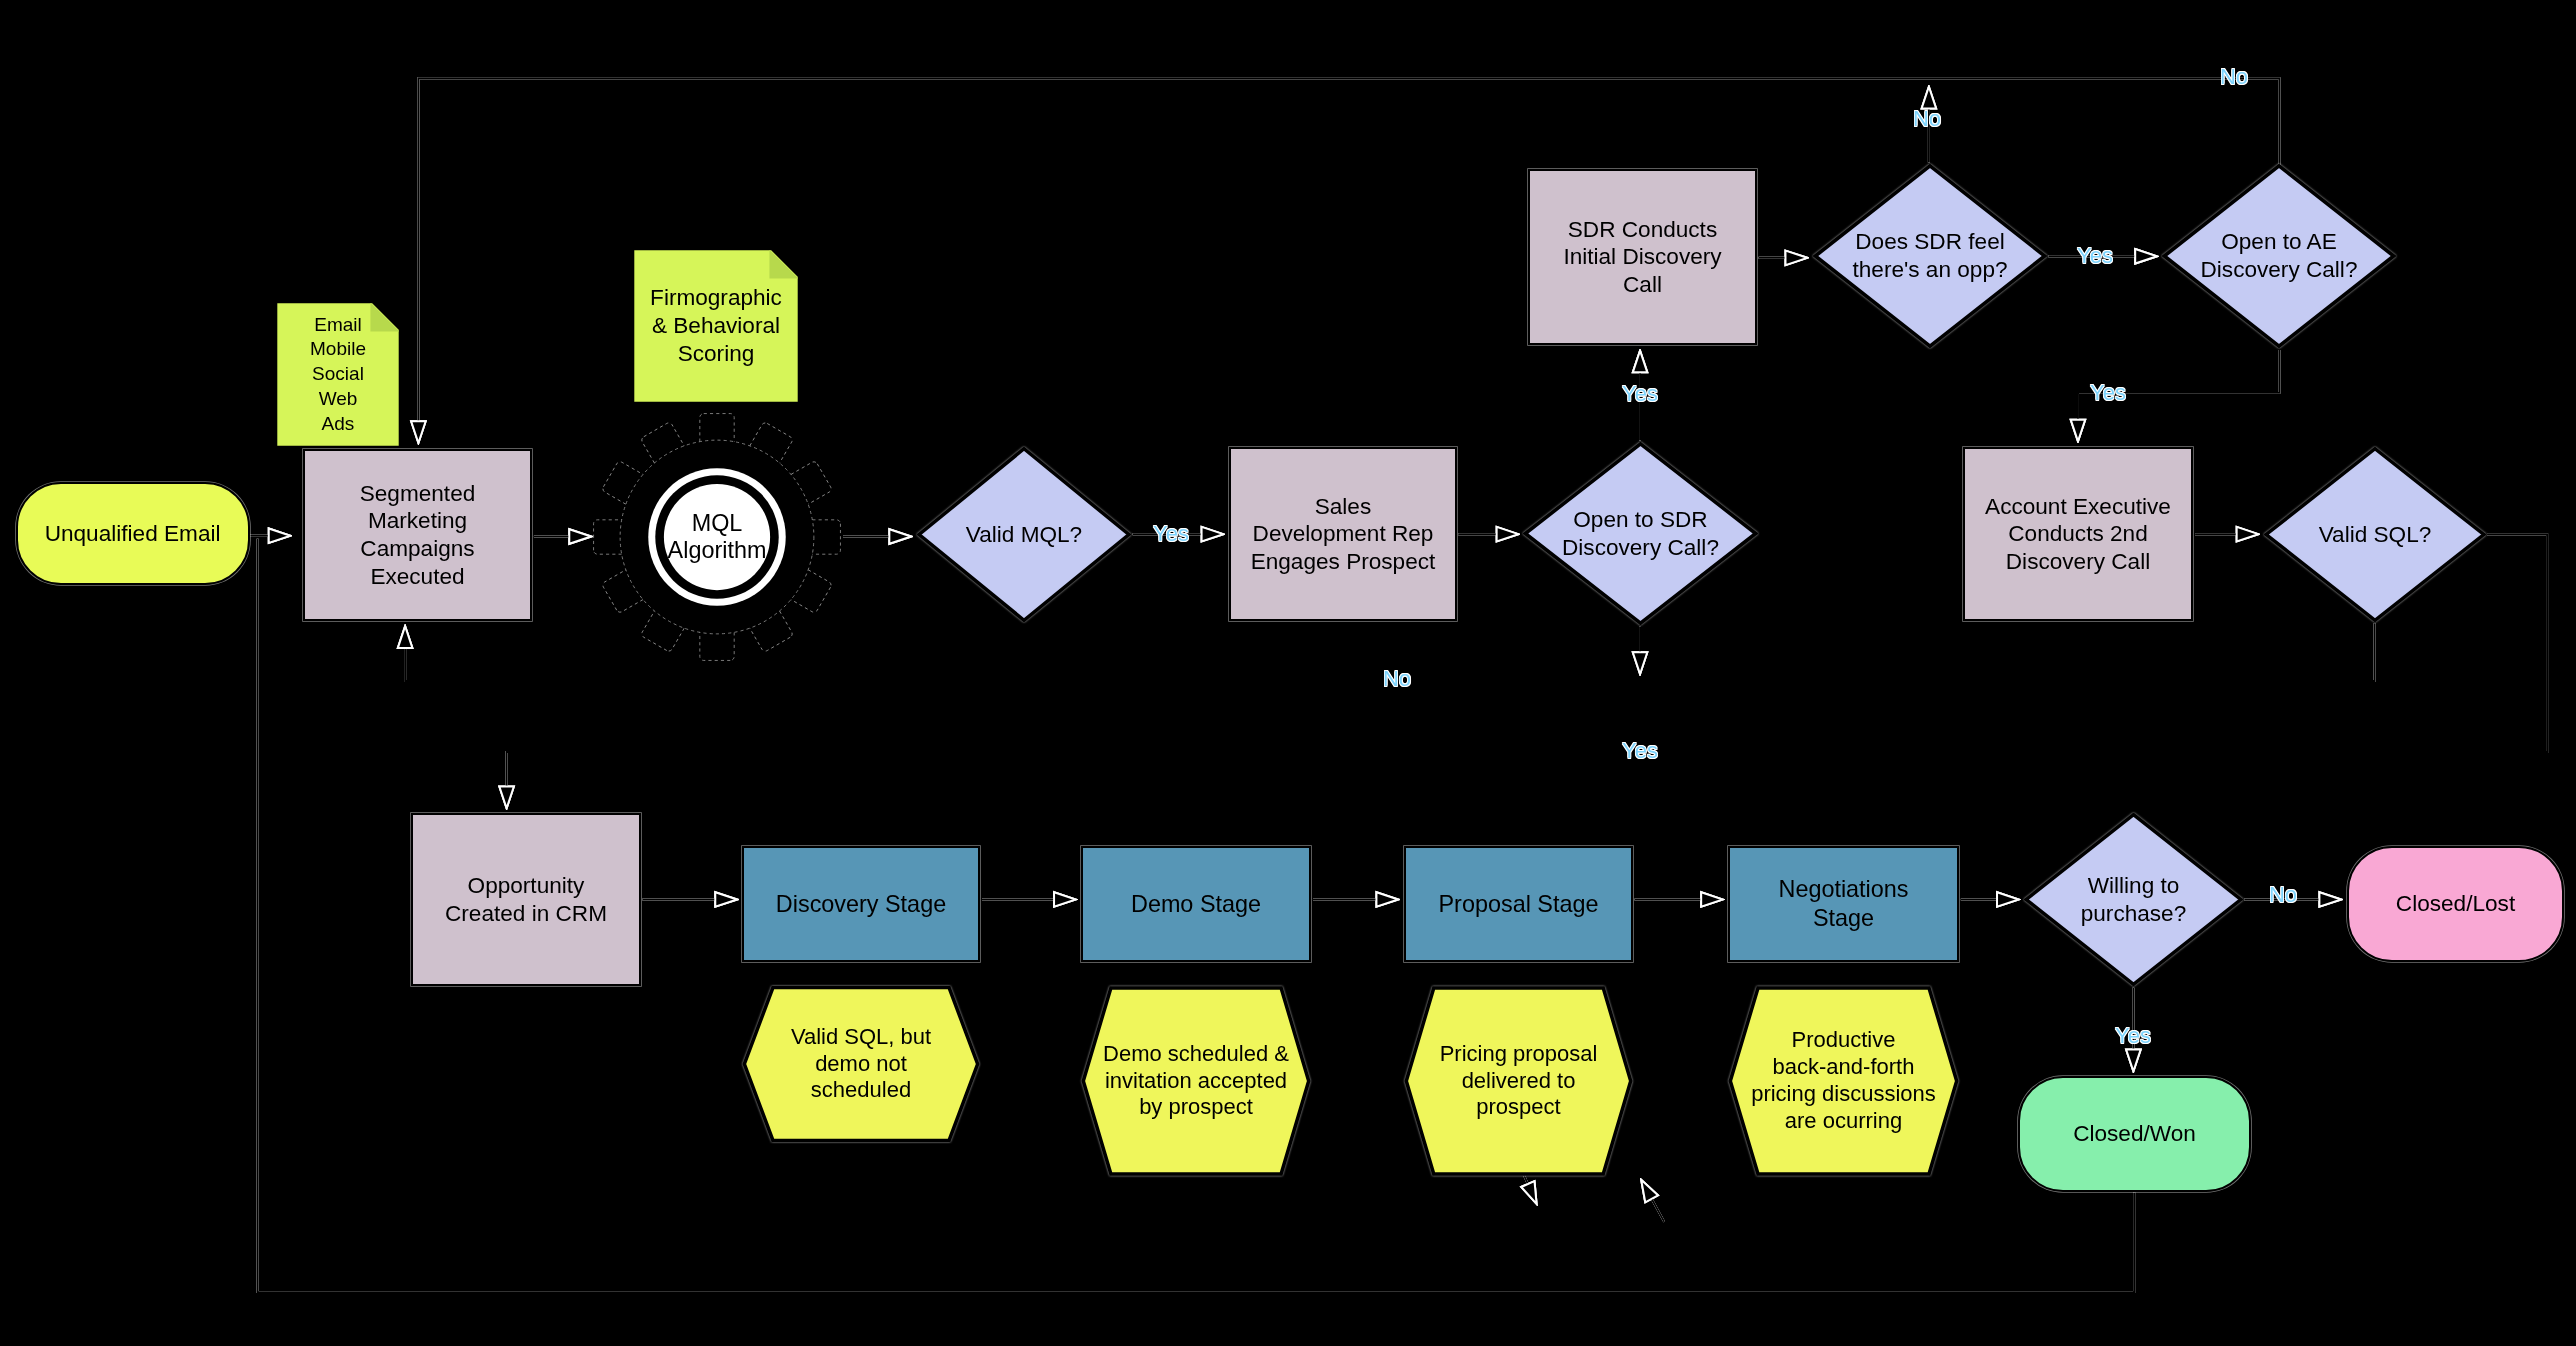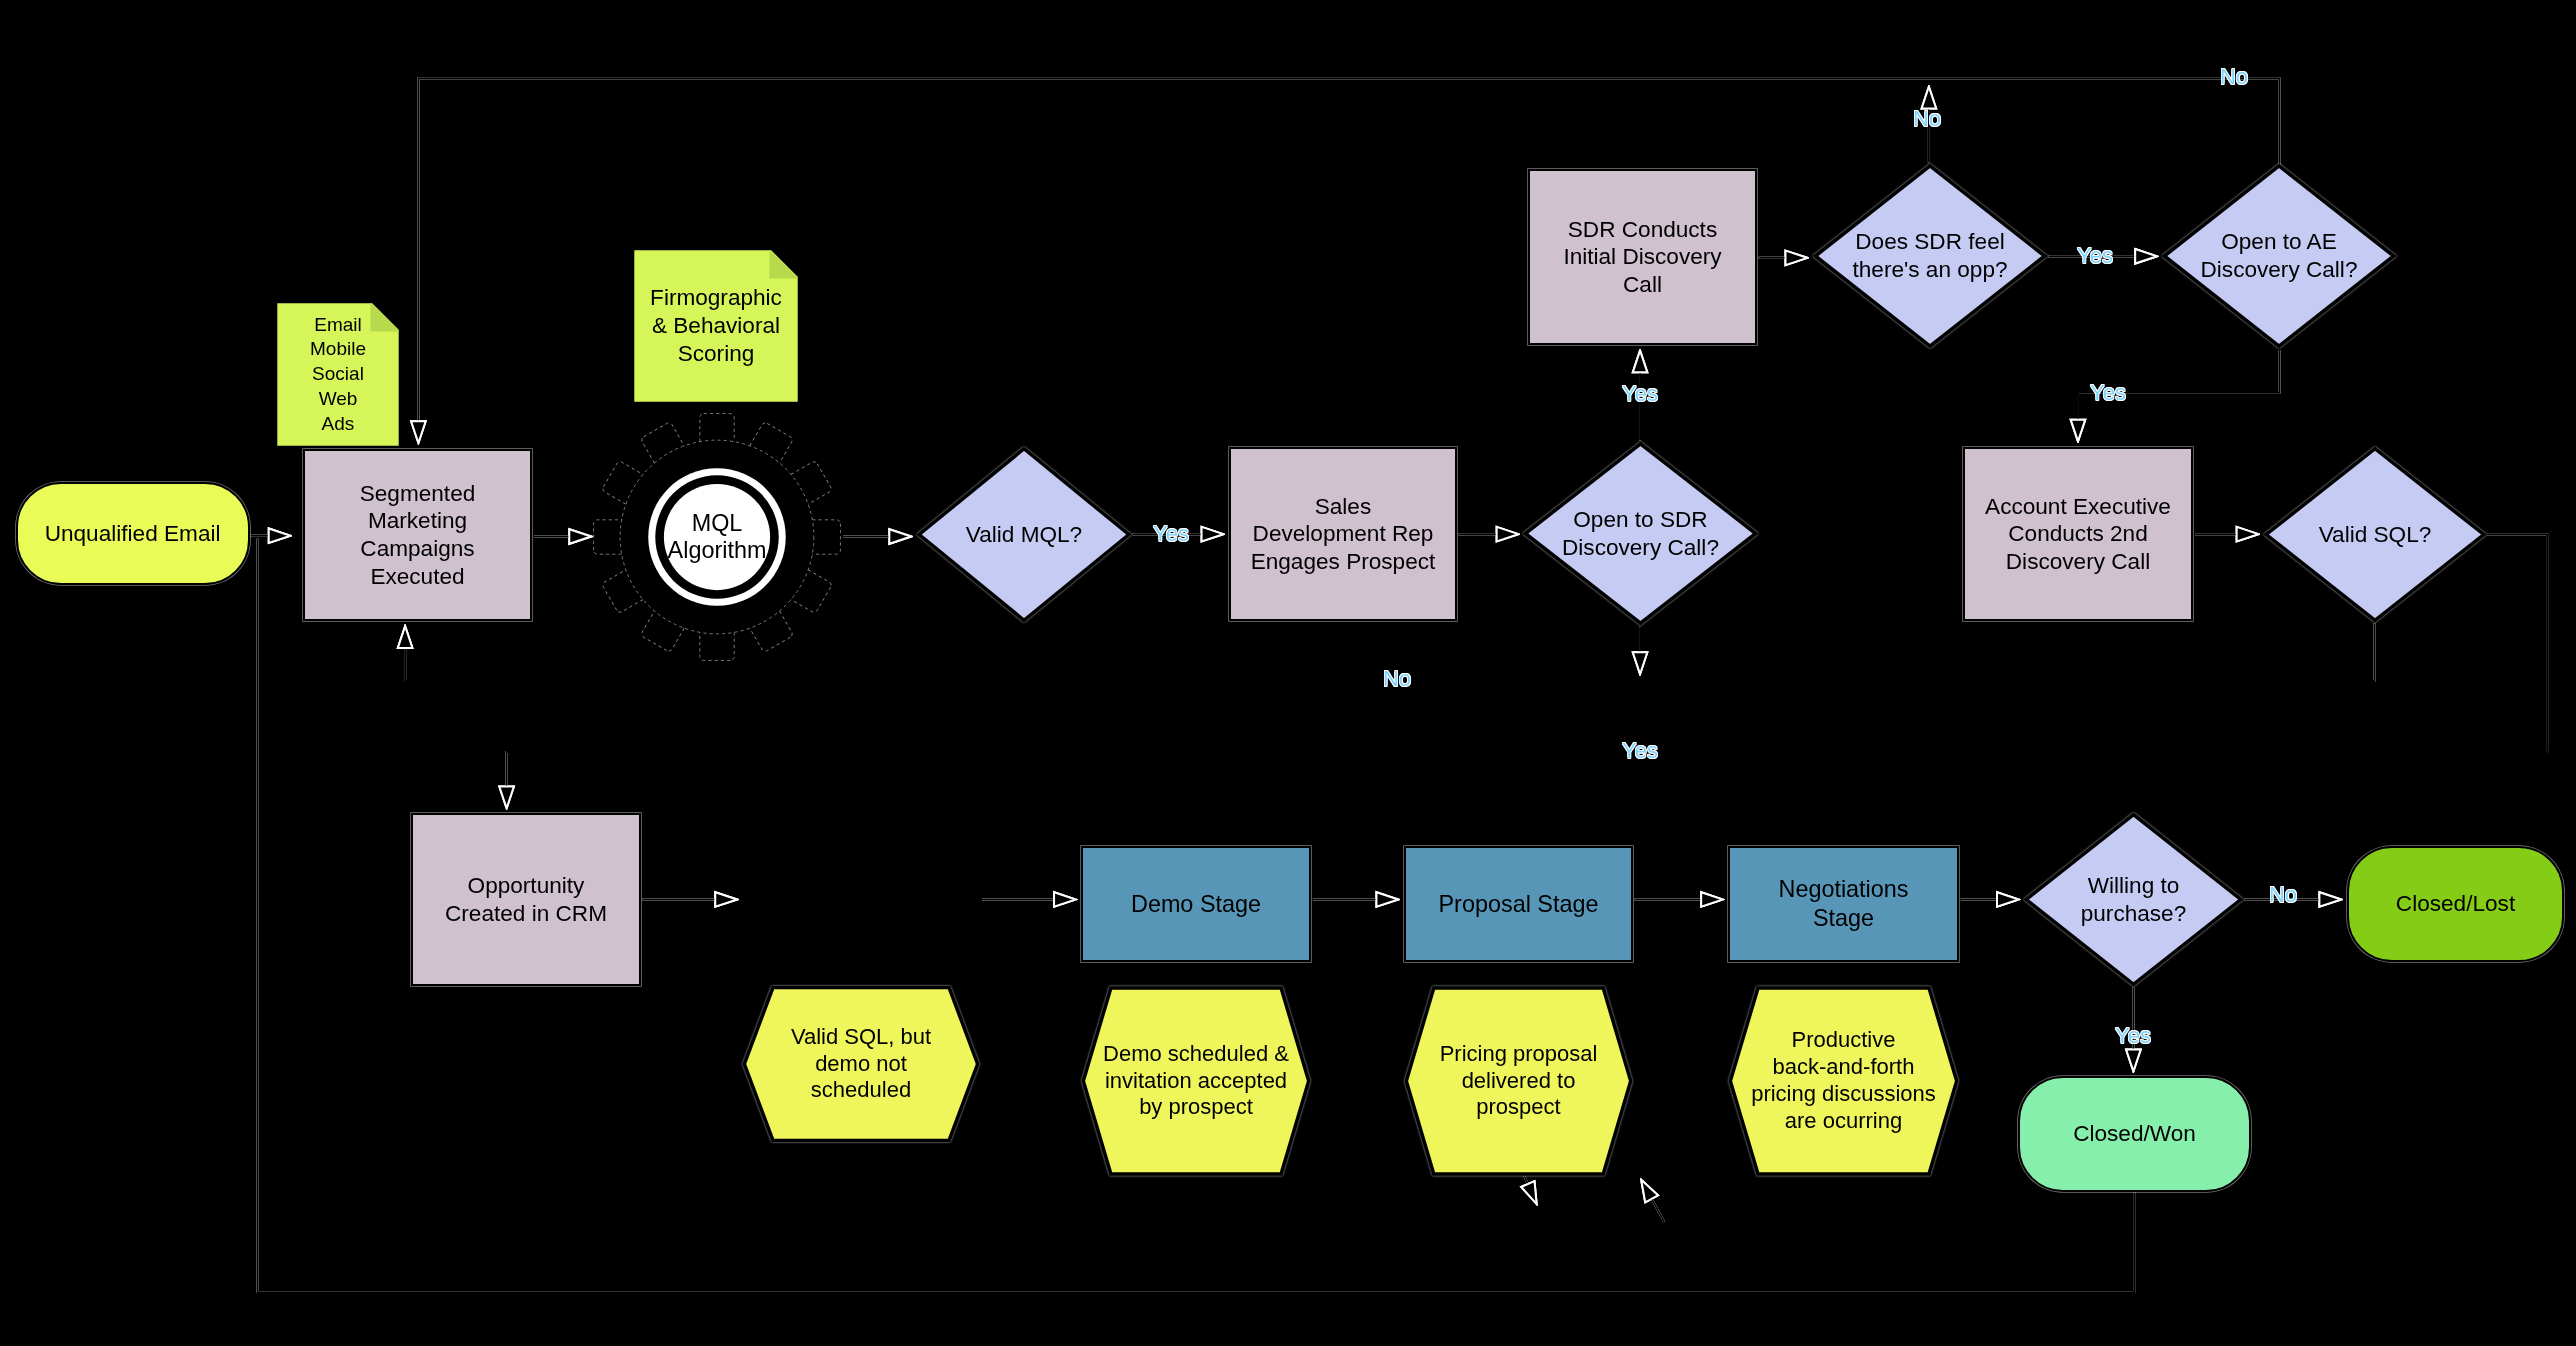--- a/index.html
+++ b/index.html
@@ -9,21 +9,21 @@
   #wires{position:absolute;left:0;top:0;width:2576px;height:1347px;}
   .edge{stroke:#000;stroke-width:2.5;fill:none;
         filter:drop-shadow(0 0 1px rgba(255,255,255,.85)) drop-shadow(0 0 1px rgba(255,255,255,.5));}
   
   .node{position:absolute;box-sizing:border-box;display:flex;align-items:center;justify-content:center;
         text-align:center;font-size:22.6px;line-height:1.22;white-space:pre-line;}
   .rect{border:2.3px solid #000;box-shadow:0 0 0 0.8px rgba(255,255,255,.45);}
   .round{border-radius:45px;}
   .mauve{background:#cfc1cd;text-align:center;}
   .teal{background:#5796b6;font-size:23.4px;}
-  .lost{background:#84cc16;align-items:center;}
+  .lost{background:#f9a8d4;align-items:center;}
   .won{background:#86efac;}
   .ylw{background:#e8fb57;}
   .shape-svg{position:absolute;left:0;top:0;width:100%;height:100%;
              filter:drop-shadow(0 0 0.8px rgba(255,255,255,.7));}
   .shape-svg polygon{stroke:#000;stroke-width:3.5;vector-effect:non-scaling-stroke;}
   .diamond-fill{fill:#c5cbf3;}
   .hex-fill{fill:#eff65b;}
   .nlabel{position:relative;z-index:2;padding:0 12.5px;}
   .hexnode{font-size:22px;}
   
@@ -193,20 +193,23 @@
       <polygon class="diamond-fill" points="50,1 99,50 50,99 1,50"></polygon>
       </svg>
     <div class="nlabel">Valid SQL?</div>
   </div>
 
   <div class="node rect mauve" style="left:411px;top:813px;width:230px;height:173px;">
     <div class="nlabel">Opportunity
 Created in CRM</div>
   </div>
 
+  <div class="node rect teal" style="left:742px;top:846px;width:238px;height:116px;">
+    <div class="nlabel">Discovery Stage</div>
+  </div>
   <div class="node rect teal" style="left:1081px;top:846px;width:230px;height:116px;">
     <div class="nlabel">Demo Stage</div>
   </div>
   <div class="node rect teal" style="left:1404px;top:846px;width:229px;height:116px;justify-content:center;">
     <div class="nlabel">Proposal Stage</div>
   </div>
   <div class="node rect teal" style="left:1728px;top:846px;width:231px;height:116px;">
     <div class="nlabel">Negotiations
 Stage</div>
   </div>

